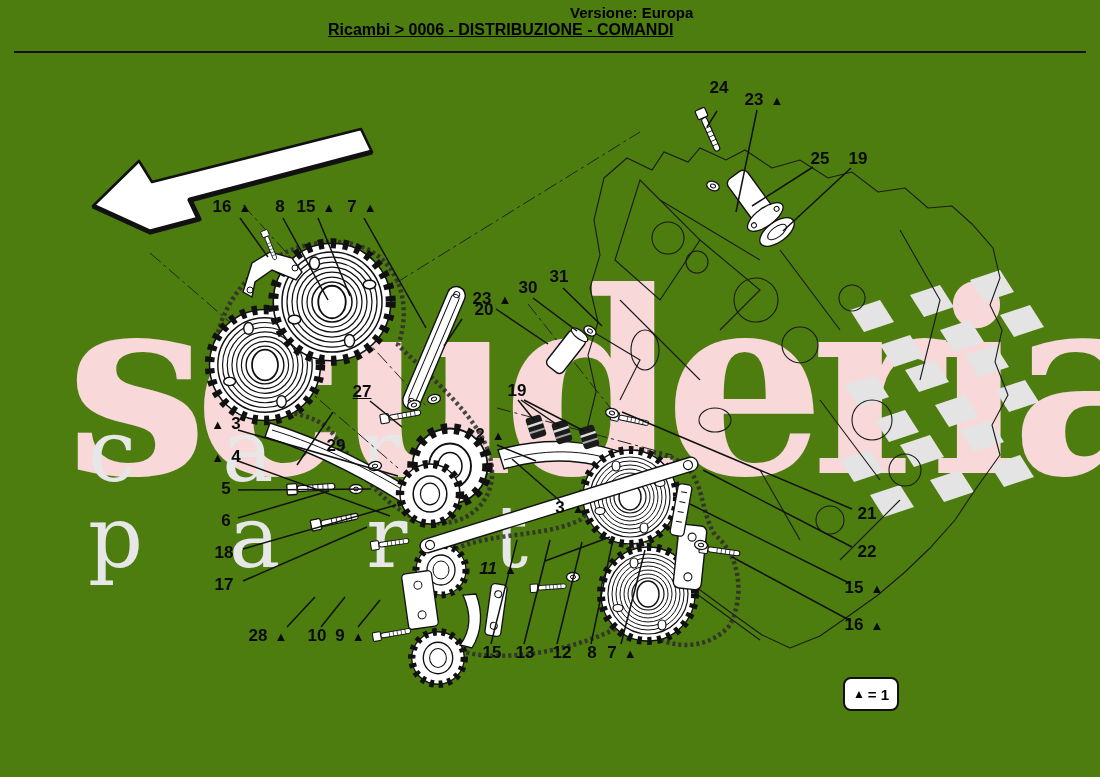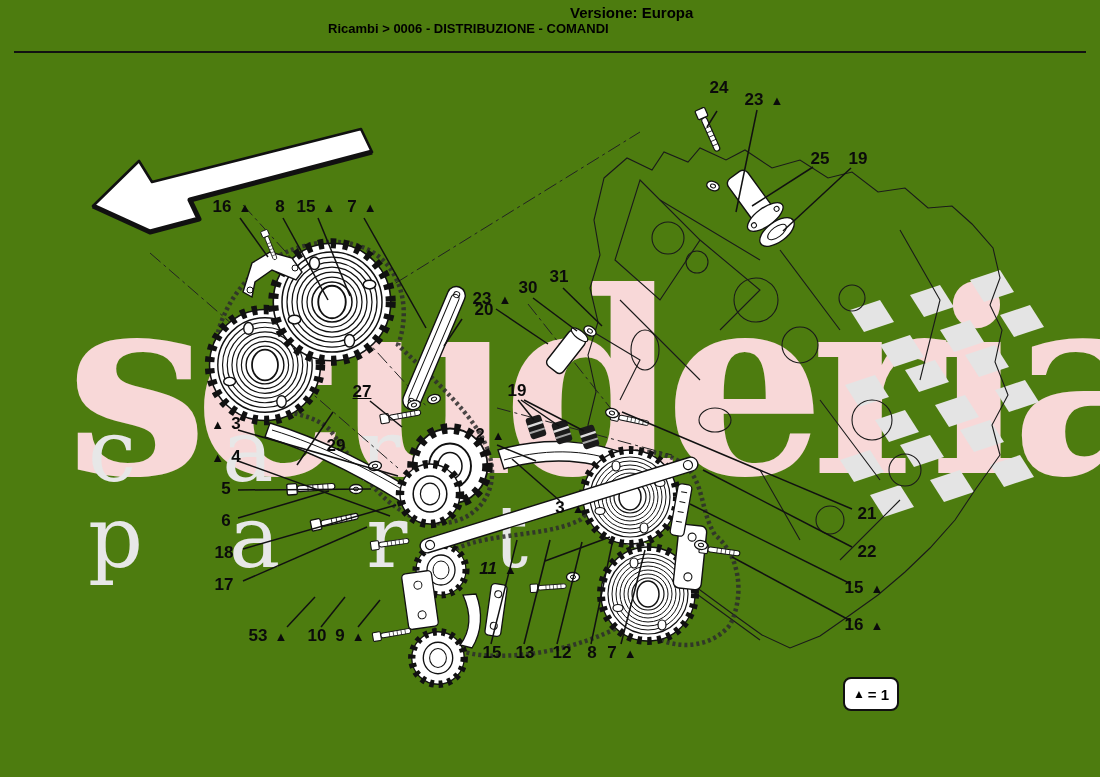--- a/index.html
+++ b/index.html
@@ -1,21 +1,21 @@
 <!DOCTYPE html>
 <html><head>
 <meta charset="utf-8">
 <style>
   html,body{margin:0;padding:0;background:#ffffff;}
   #page{position:relative;width:1100px;height:777px;background:#4d7c0f;overflow:hidden;
         font-family:"Liberation Sans",sans-serif;}
   
   .hdr{position:absolute;color:#000;font-weight:bold;white-space:nowrap;}
   #version-label{left:570px;top:4px;font-size:15px;}
-  #breadcrumb{left:328px;top:21px;font-size:13px;}
+  #breadcrumb{left:328px;top:21px;font-size:16px;text-decoration:underline;}
   #header-rule{position:absolute;left:14px;top:51px;width:1072px;height:0;
                border-top:2px solid #111;}
   
   #wm-word1{position:absolute;left:66px;top:258px;font-family:"DejaVu Serif",serif;
             font-size:252px;font-weight:bold;letter-spacing:-14px;color:#f8d8d8;
             line-height:1;z-index:0;}
   #wm-word2{position:absolute;left:88px;top:408px;font-family:"DejaVu Serif",serif;
             font-size:86px;letter-spacing:86px;color:#e7e7e7;line-height:1;z-index:0;}
   
   #diagram{position:absolute;left:0;top:0;z-index:1;}
@@ -400,21 +400,21 @@
       </div>
       <div class="callout" style="left: 570px; top: 508px;">
         <span>3</span>
         <span class="tri">▲</span>
       </div>
       <div class="callout" style="left: 498px; top: 569px; font-style: italic;">
         <span>11</span>
         <span class="tri">▲</span>
       </div>
       <div class="callout" style="left: 268px; top: 636px;">
-        <span>53</span>
+        <span>28</span>
         <span class="tri">▲</span>
       </div>
       <div class="callout" style="left: 317px; top: 636px;">
         <span>10</span>
       </div>
       <div class="callout" style="left: 350px; top: 636px;">
         <span>9</span>
         <span class="tri">▲</span>
       </div>
       <div class="callout" style="left: 492px; top: 653px;">

